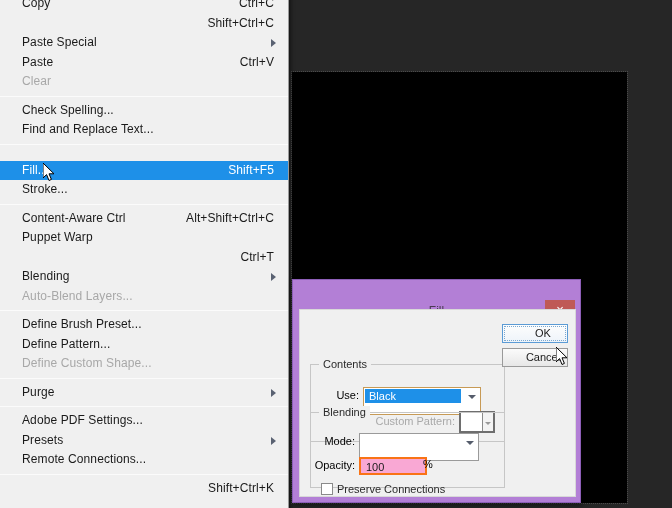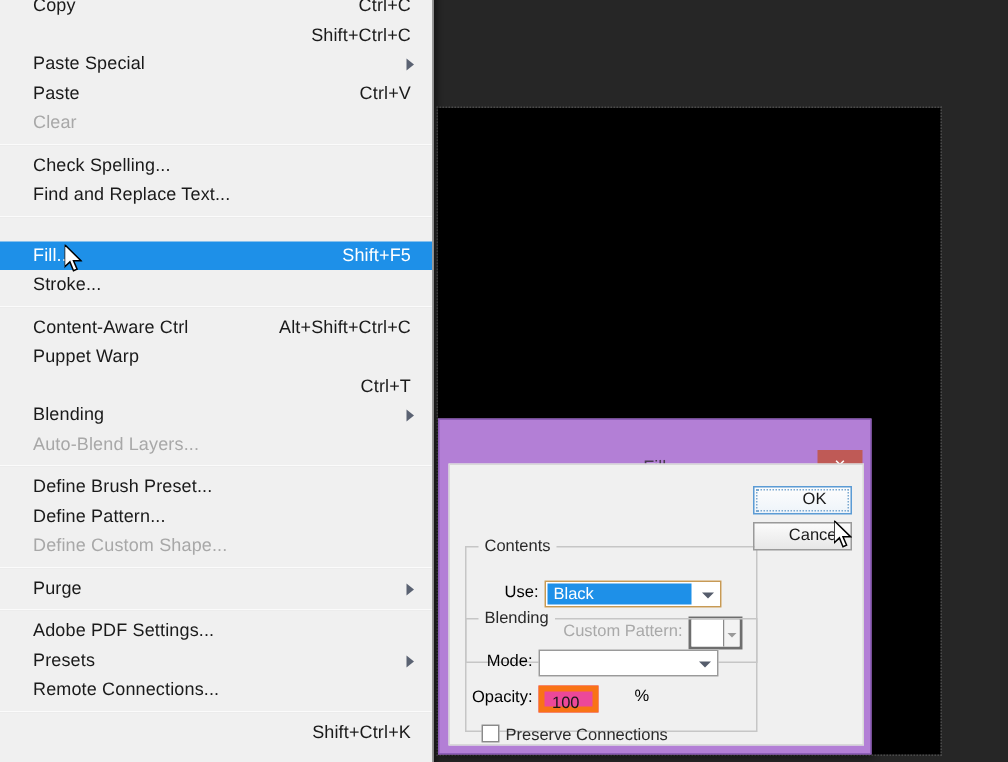--- a/index.html
+++ b/index.html
@@ -144,21 +144,21 @@
     font-size: 11px;
     color: #2a2a2a;
   }
   #contents-fieldset { left: 10px; top: 14px; width: 195px; height: 78px; margin-top: 40px; }
   #blending-fieldset { left: 10px; top: 102px; width: 195px; height: 76px; }
   .field-label { position: absolute; text-align: right; font-size: 11px; }
   .field-label.dim { color: #a9a9a9; }
 
   .combo {
     position: absolute;
-    height: 18px;
+    height: 28px;
     border: 1px solid #9a9a9a;
     background: #ffffff;
     font-size: 11px;
     padding-left: 12px;
   }
   .combo .combo-text {
     position: absolute;
     left: 4px; top: 1px; right: 18px;
     line-height: 16px;
     font-size: 11px;
@@ -212,23 +212,23 @@
     left: 2px; top: 9px;
     width: 0; height: 0;
     border-left: 3px solid transparent;
     border-right: 3px solid transparent;
     border-top: 3px solid #999;
   }
 
   #opacity-input {
     position: absolute;
     left: 48px; top: 44px;
-    width: 40px; height: 18px;
-    background: #ec4899;
-    border: 4px solid #f97316;
+    width: 68px; height: 18px;
+    background: #f9a8d4;
+    border: 2px solid #f97316;
     font-size: 11px;
     color: #1a1a1a;
     line-height: 16px;
     padding-left: 5px;
   }
   #opacity-percent { position: absolute; left: 112px; top: 45px; font-size: 11px; }
 
   #preserve-transparency-row {
     position: absolute; left: 10px; top: 70px;
     font-size: 11px; color: #2a2a2a;

